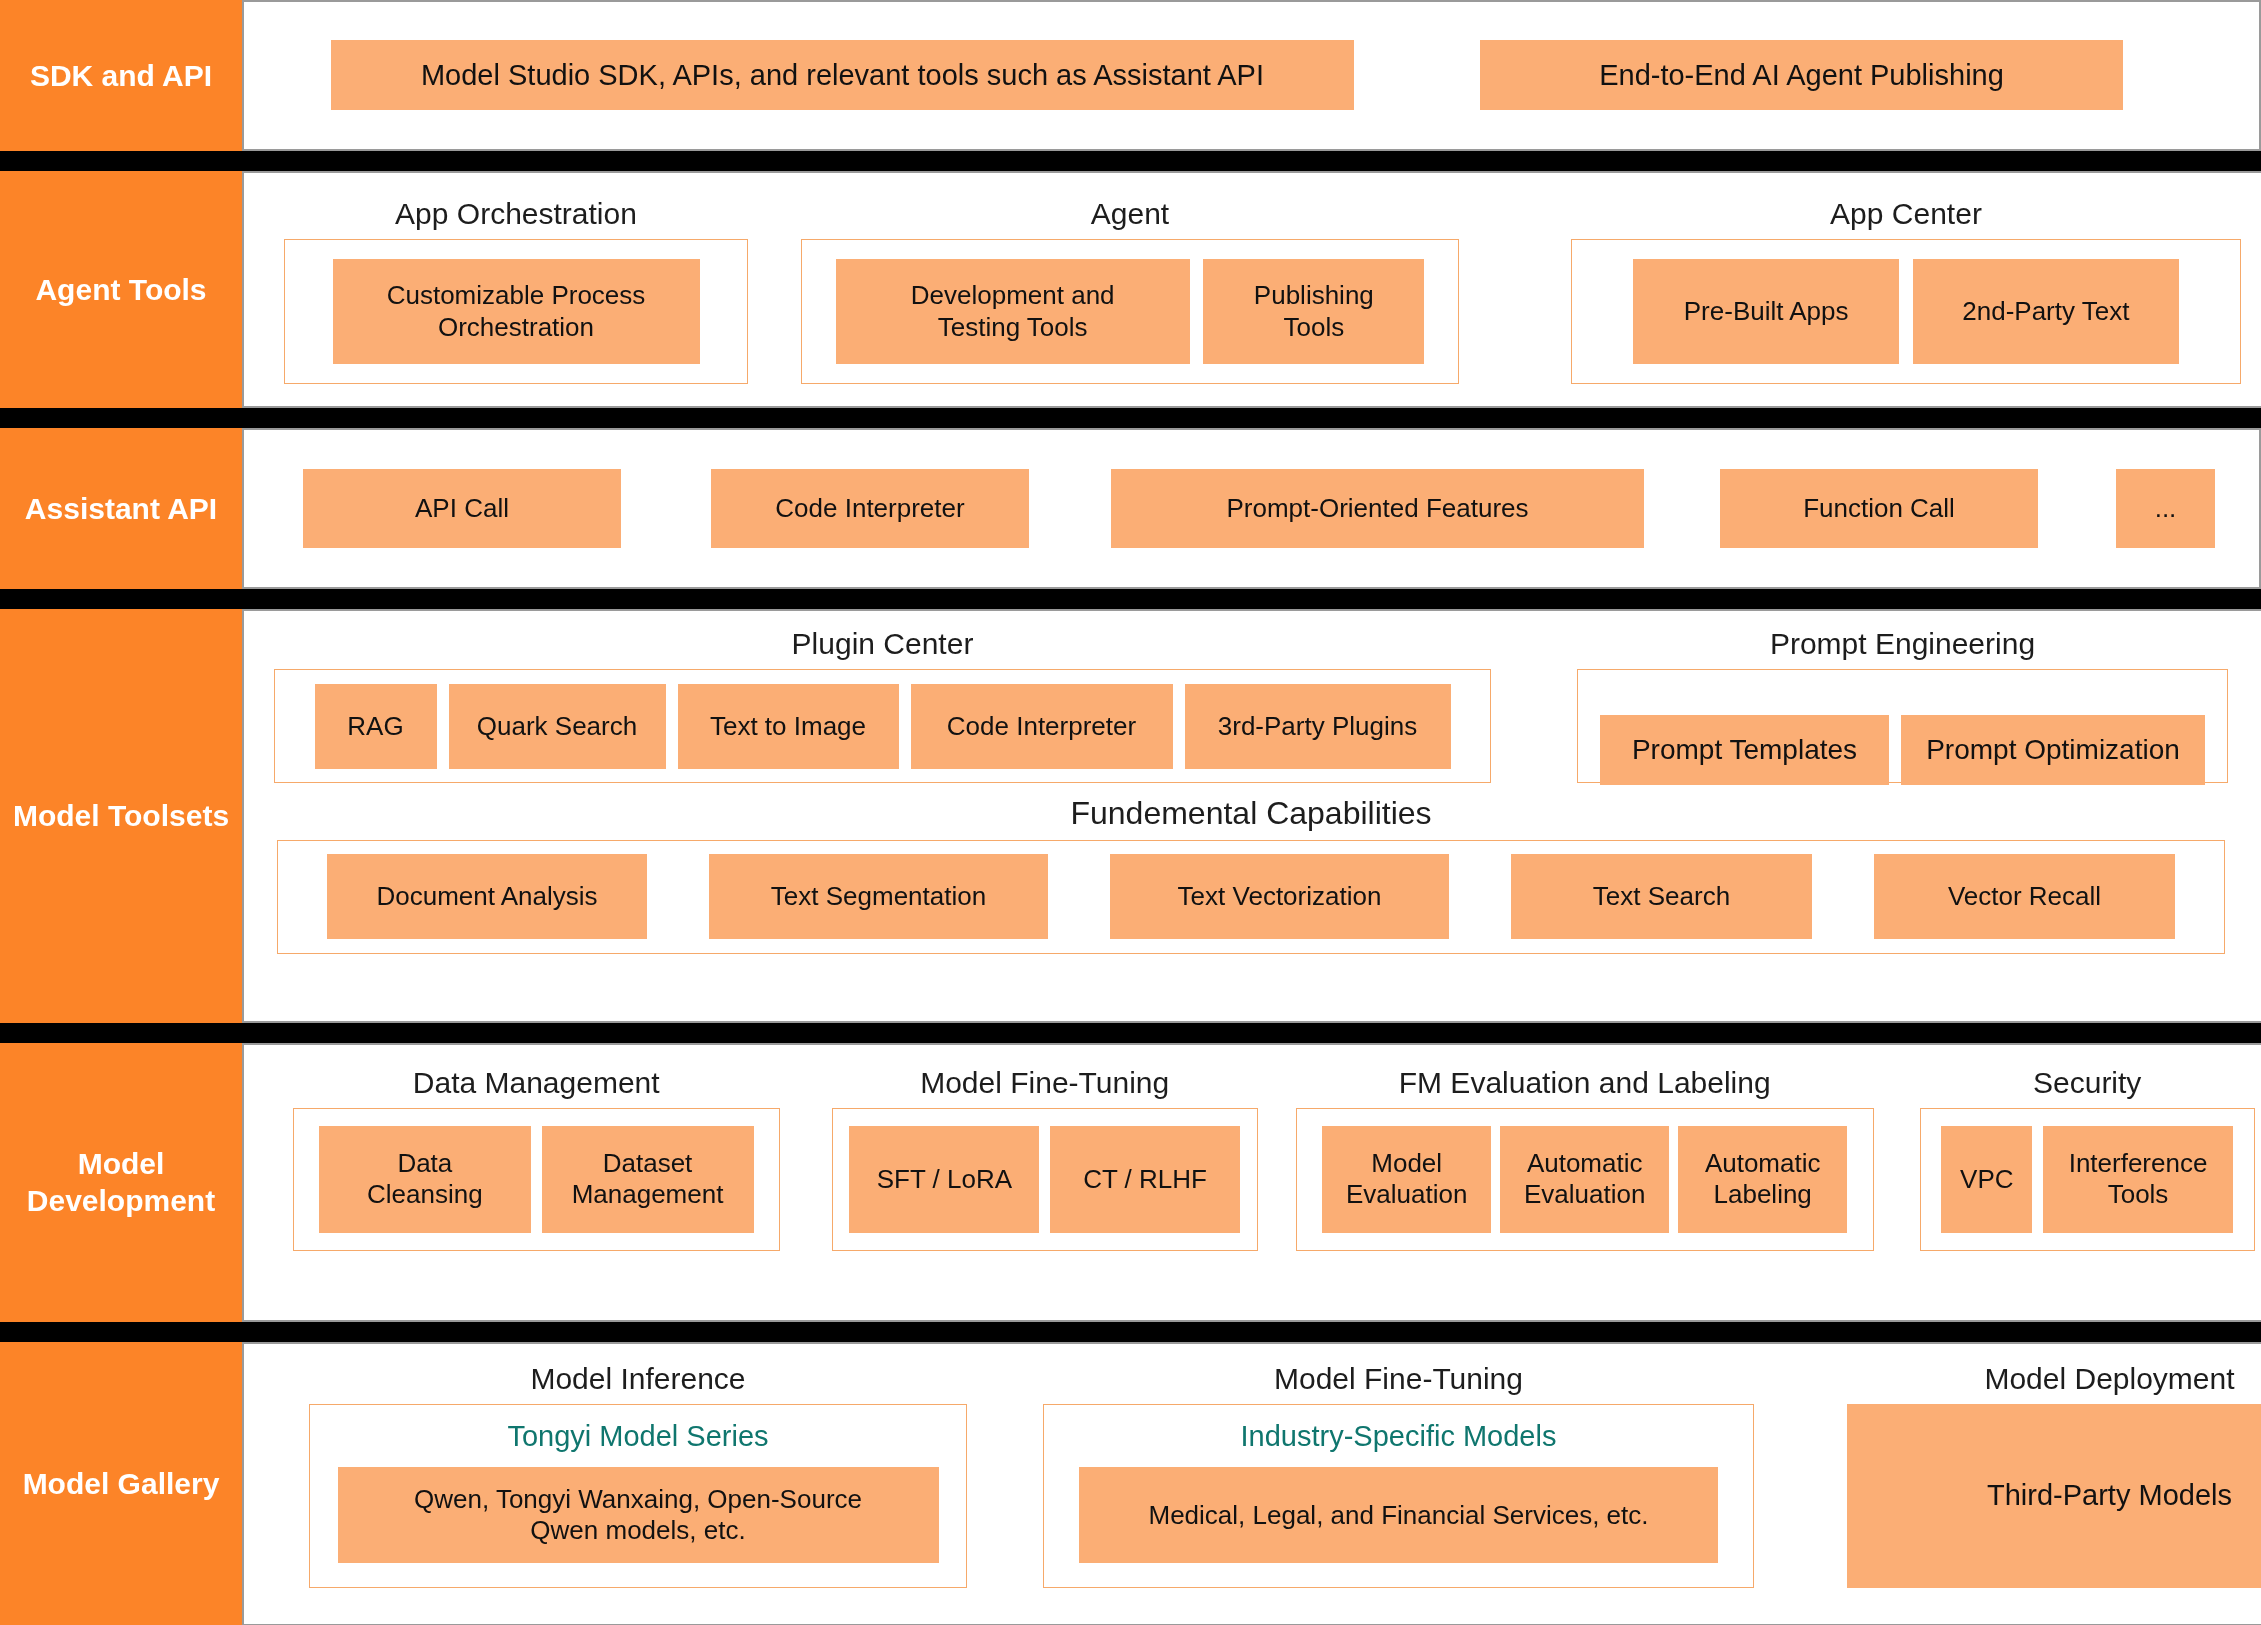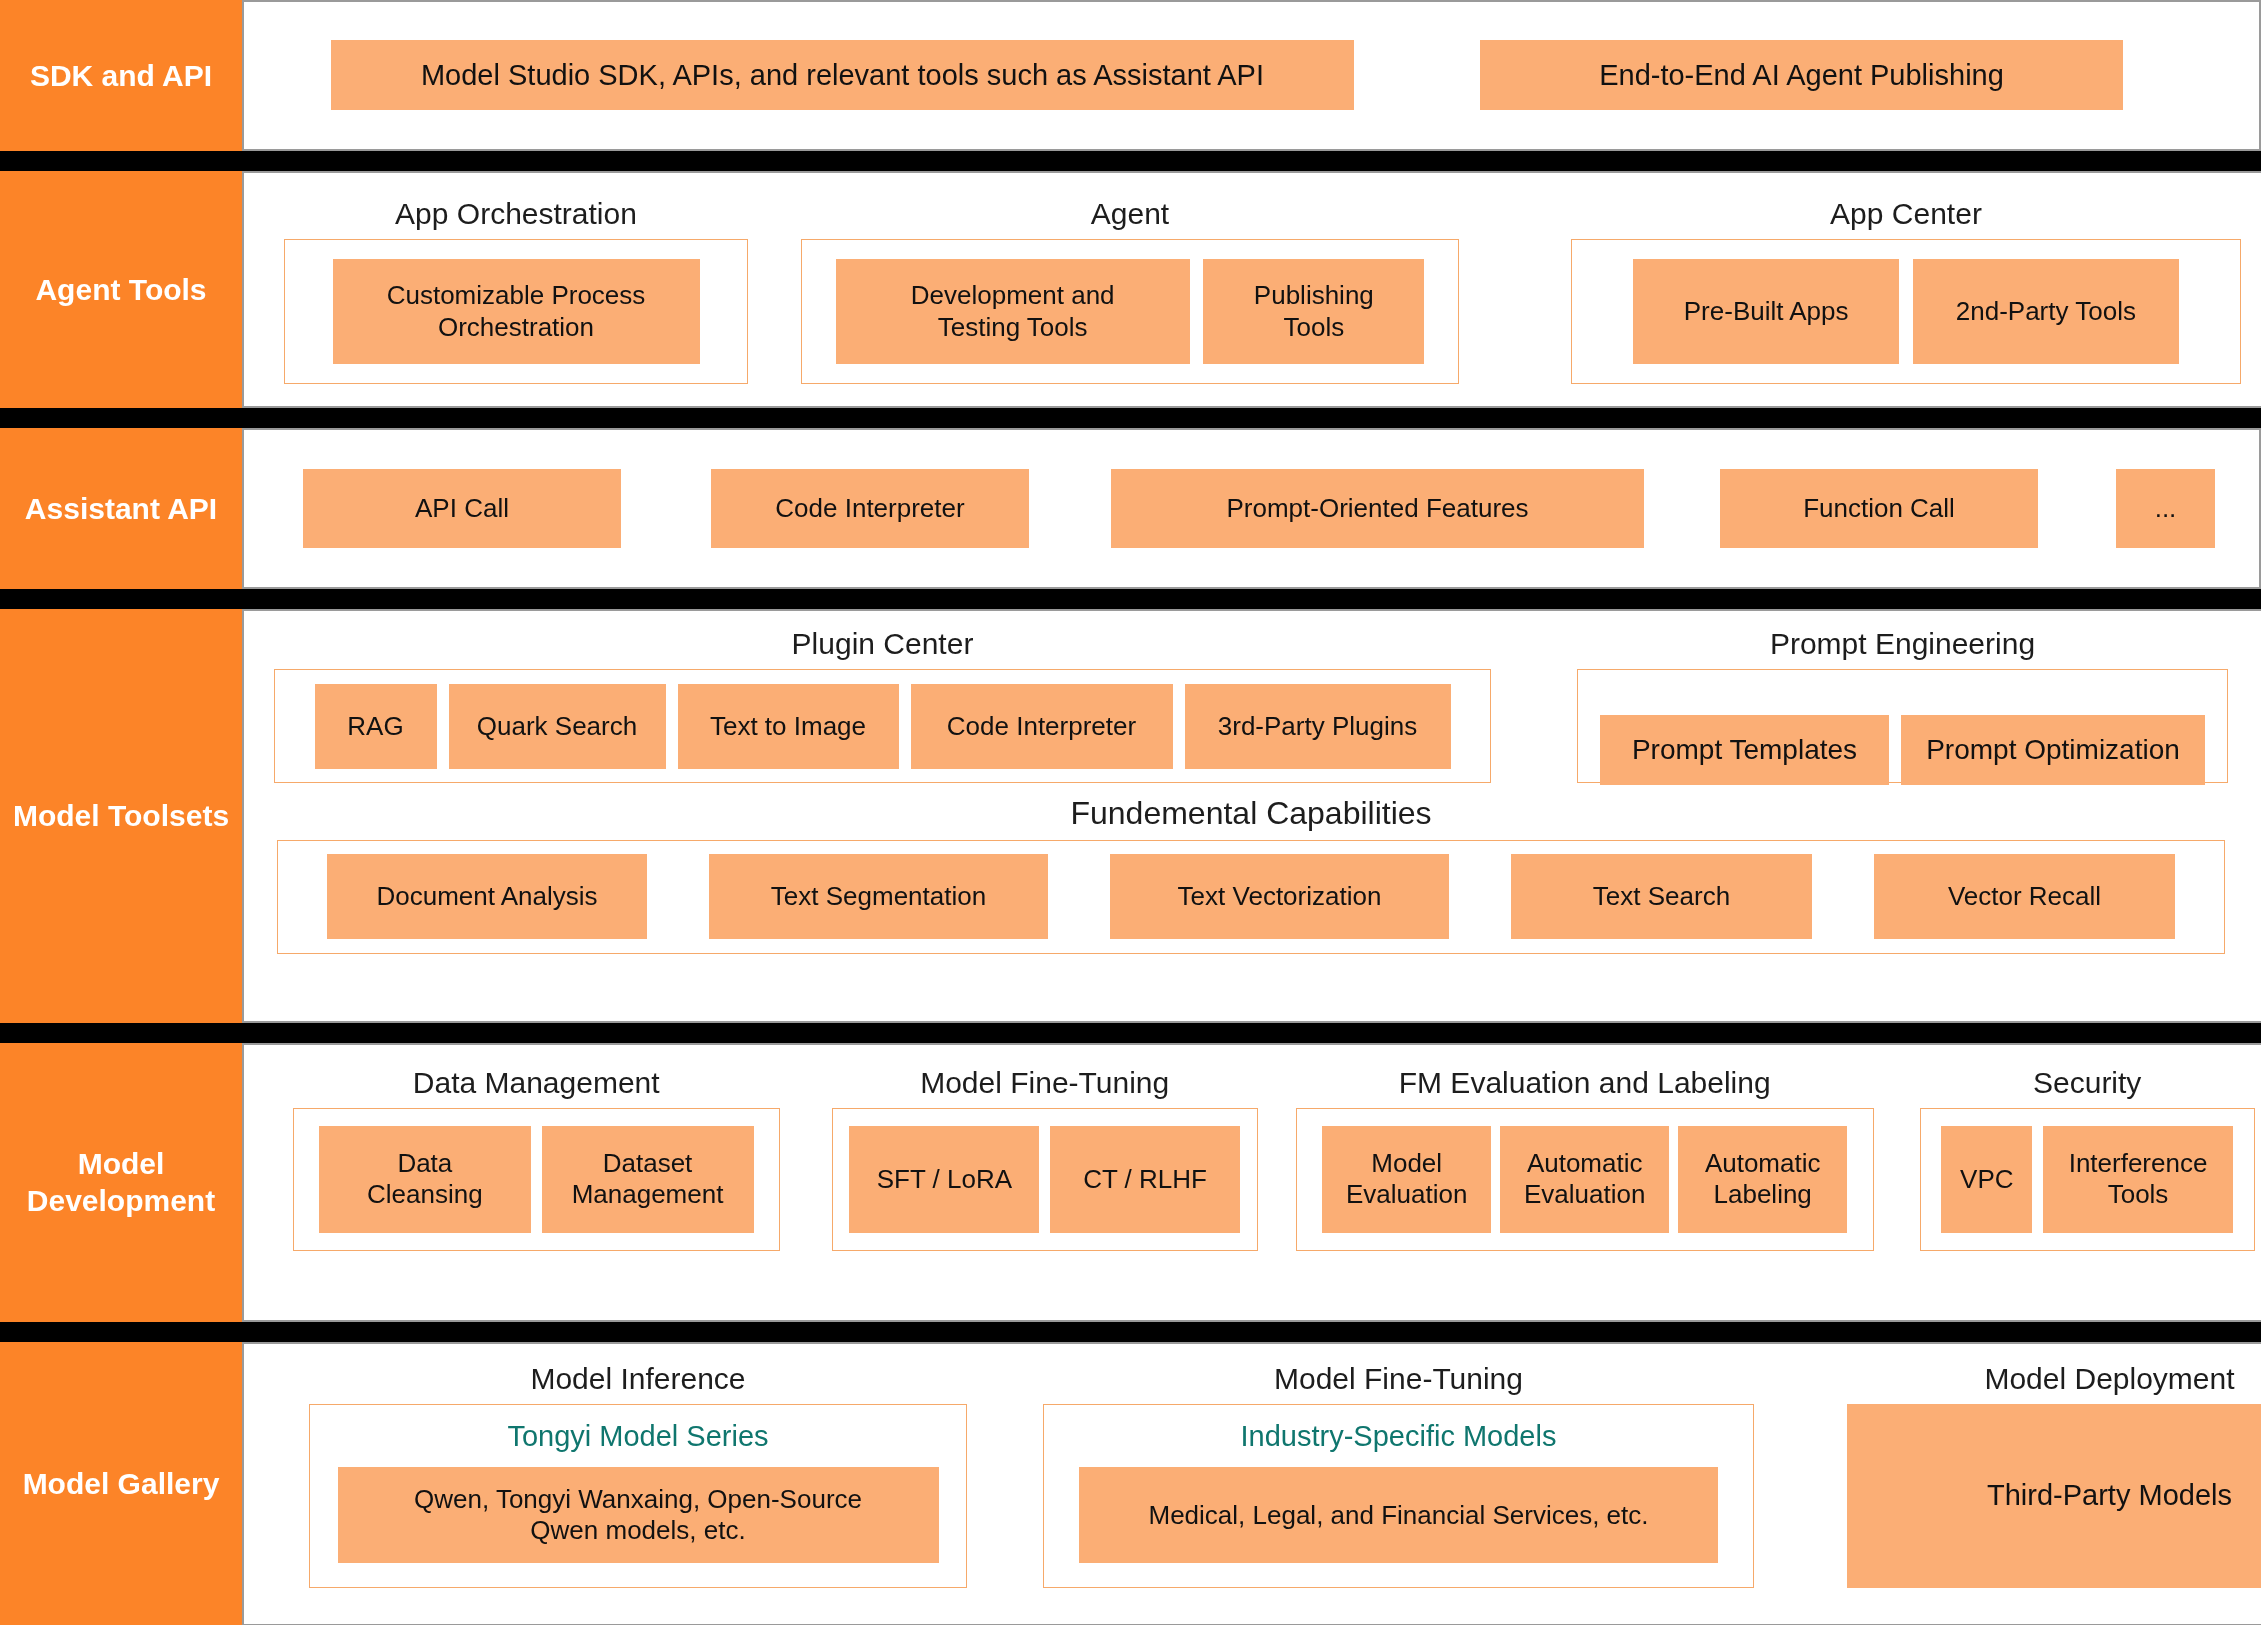--- a/index.html
+++ b/index.html
@@ -287,21 +287,21 @@
 Testing Tools</div>
           <div class="chip chip-pub">Publishing
 Tools</div>
         </div>
       </div>
 
       <div class="group g-appcenter">
         <div class="group-caption">App Center</div>
         <div class="group-box">
           <div class="chip">Pre-Built Apps</div>
-          <div class="chip">2nd-Party Tools</div>
+          <div class="chip">2nd-Party Text</div>
         </div>
       </div>
 
     </div>
   </div>
 
   <div class="band"></div>
 
   <div class="layer-row row-assistant">
     <div class="layer-label">Assistant API</div>

